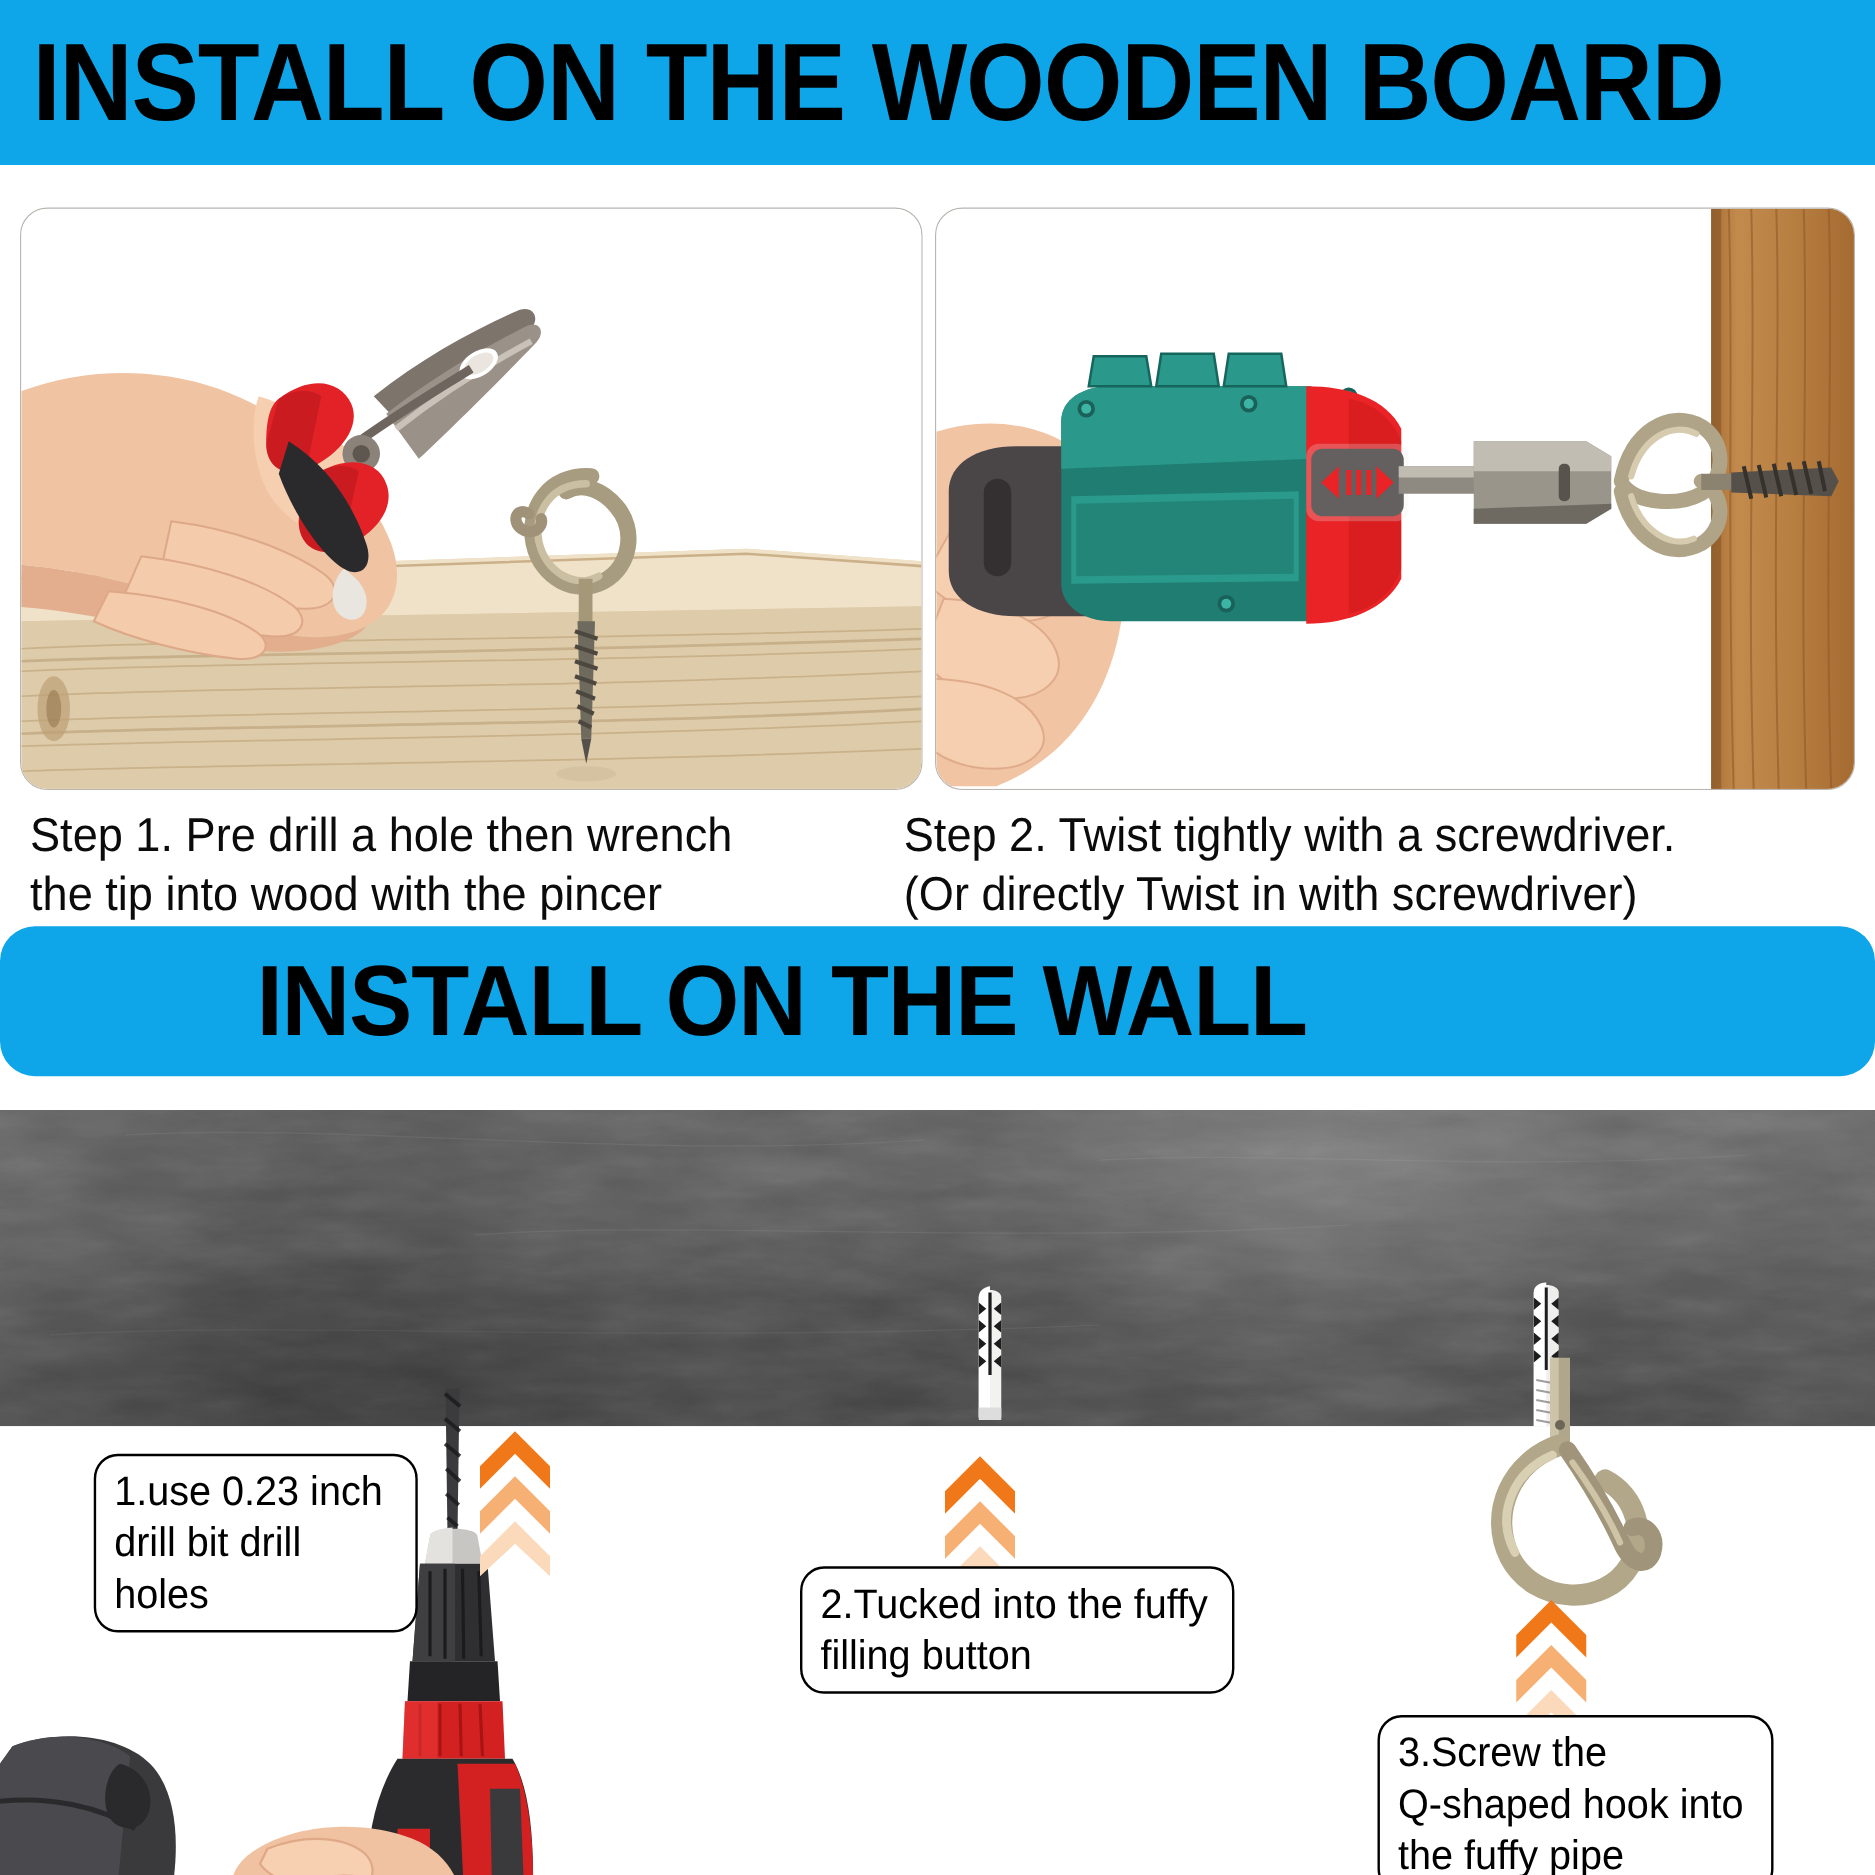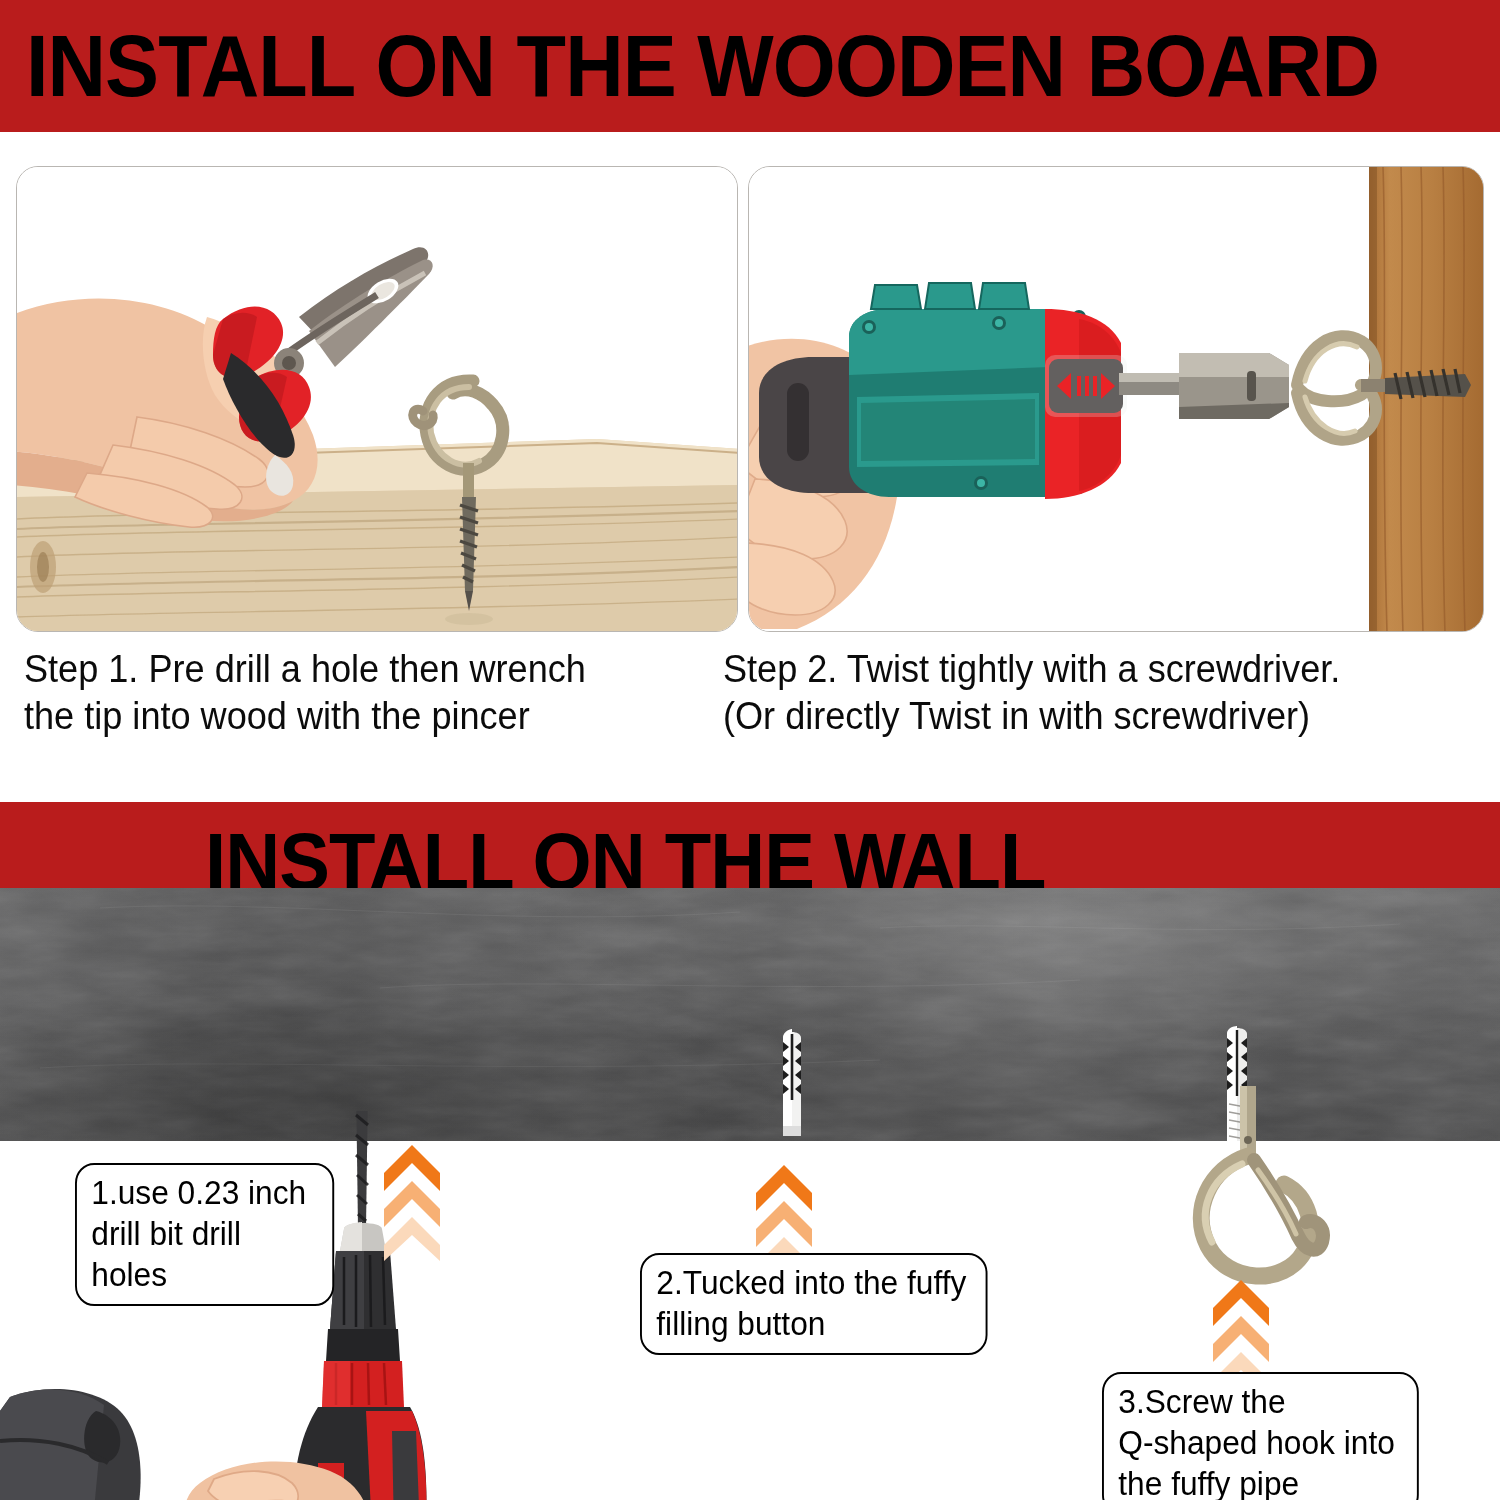--- a/index.html
+++ b/index.html
@@ -9,25 +9,25 @@
     font-family:"Liberation Sans", sans-serif;
     background:#ffffff;
     overflow:hidden;
     position:relative;
   }
   .page { position:relative; width:1500px; height:1500px; }
 
   
   .banner {
     position:absolute; left:0; width:1500px;
-    background:#b91c1c;
+    background:#0ea5e9;
     display:flex; align-items:center;
   }
   .banner-1 { top:0; height:132px; justify-content:flex-start; padding-left:26px; }
-  .banner-2 { top:802px; height:120px; justify-content:center; padding-right:250px; }
+  .banner-2 { top:741px; height:120px; justify-content:center; padding-right:250px;border-radius:28px; }
   .banner-title {
     color:#000;
     font-weight:bold;
     font-family:"Liberation Sans Narrow","Liberation Sans",sans-serif;
     letter-spacing:-1px;
     white-space:nowrap;
     transform:scaleX(0.92);
     transform-origin:left center;
   }
   .banner-1 .banner-title { font-size:88px; line-height:88px; }

